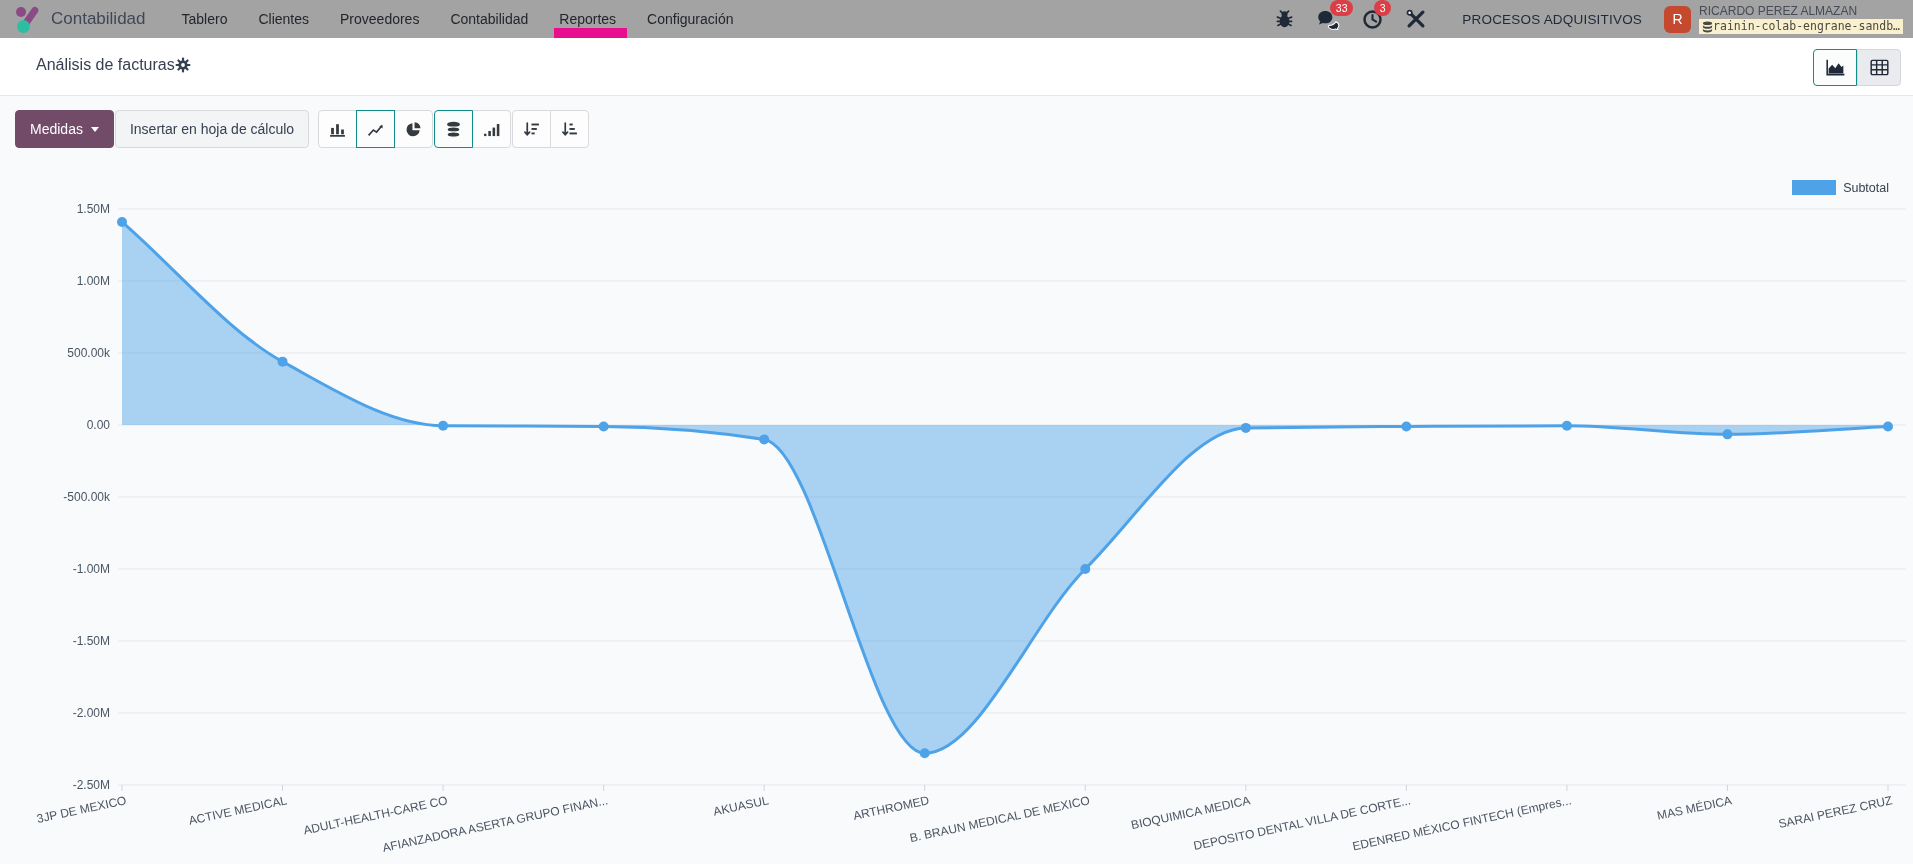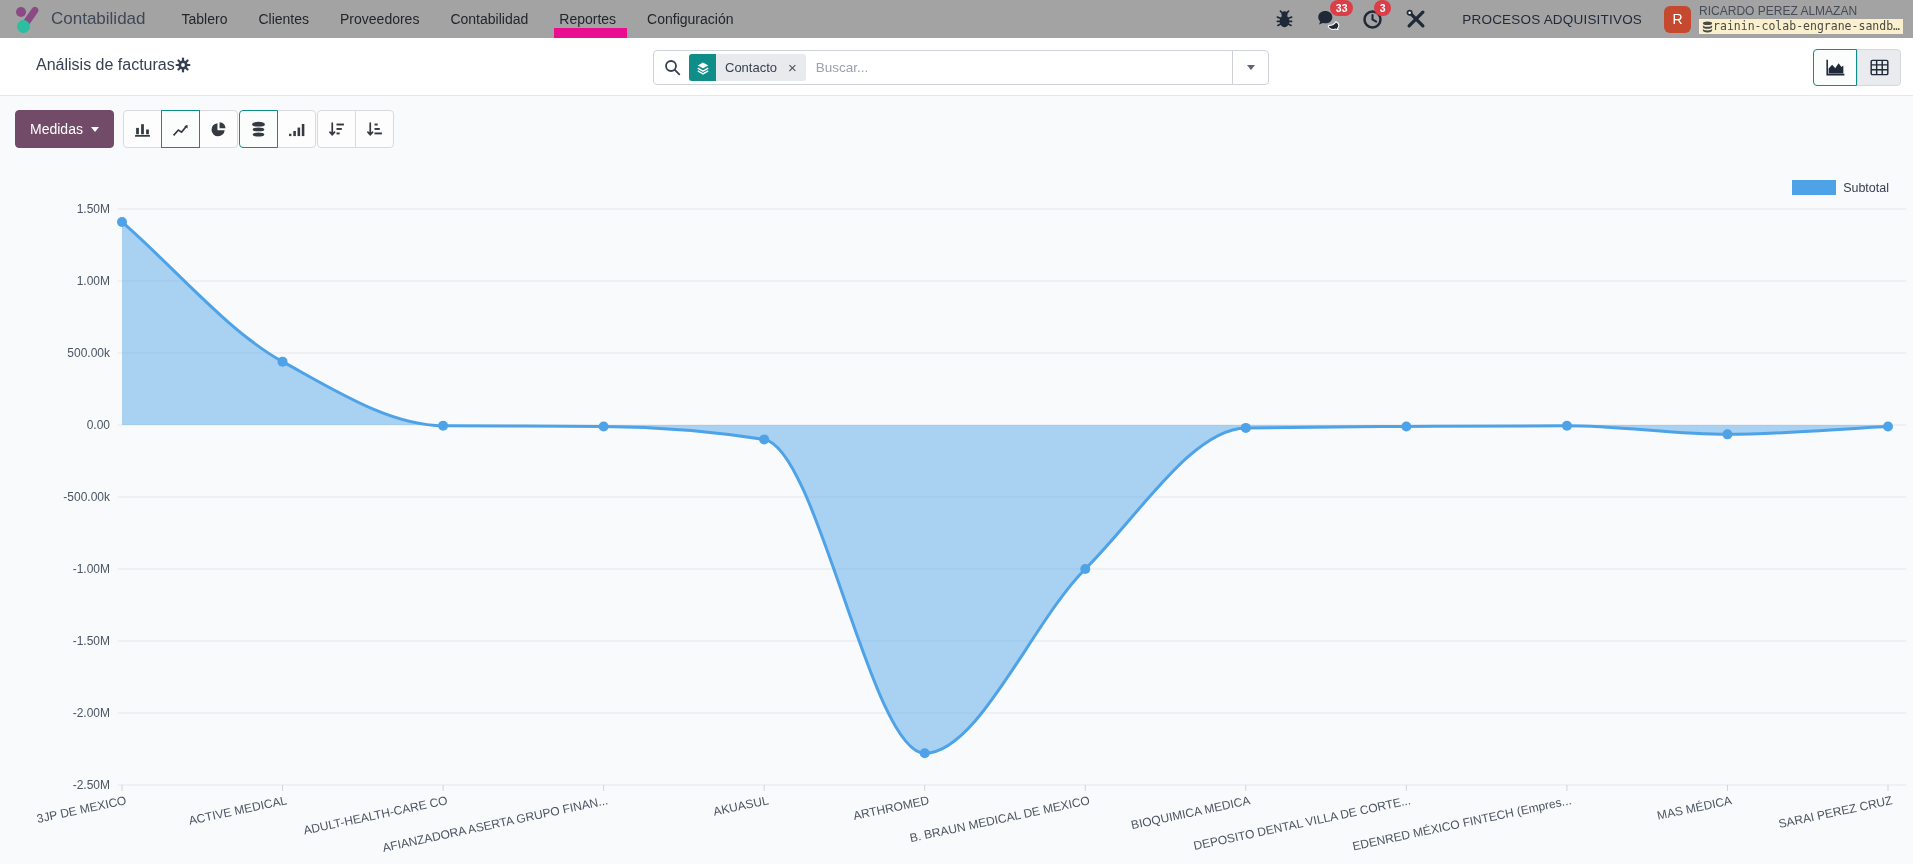--- a/index.html
+++ b/index.html
@@ -13,21 +13,21 @@
   .logo { position:relative; width:27px; height:27px; }
   .logo .slash { position:absolute; left:11px; top:-1px; width:7px; height:29px; background:#8c4a85; border-radius:4px; transform:rotate(35deg); }
   .logo .dot-p { position:absolute; left:2px; top:1px; width:10px; height:10px; border-radius:50%; background:#8c4a85; }
   .logo .dot-t { position:absolute; left:3px; bottom:0px; width:13px; height:13px; border-radius:50%; background:#2abfa3; }
   .app-name { font-size:17px; color:#3f4756; }
   .nav-menu { display:flex; align-items:center; gap:27px; margin-left:34px; }
   .nav-item { font-size:14px; color:#22262b; cursor:pointer; position:relative; padding:10px 2px; }
   .nav-item.highlighted .hl-bar { position:absolute; left:-3px; right:-9px; bottom:-1px; height:10px; background:#e90d8f; }
   .topbar-right { margin-left:auto; display:flex; align-items:center; gap:20px; }
   .tb-icon { position:relative; width:24px; height:24px; display:flex; align-items:center; justify-content:center; cursor:pointer; }
-  .badge { position:absolute; top:-7px; left:14px; background:#db3e47; color:#fff; font-size:10.5px; font-weight:bold;
+  .badge { position:absolute; top:-7px; left:14px; background:#db3e47; color:#fff; font-size:10.5px; font-weight:normal;
            border-radius:9px; padding:1.5px 5.5px; line-height:1.2; }
   .company { font-size:13.5px; color:#1f2937; letter-spacing:.2px; cursor:pointer; white-space:nowrap; margin-left:14px; }
   .user-block { display:flex; align-items:center; gap:8px; cursor:pointer; margin-left:2px; }
   .avatar { width:27px; height:27px; border-radius:6px; background:#c4492f; color:#fff; font-size:14px;
             display:flex; align-items:center; justify-content:center; }
   .user-meta { display:flex; flex-direction:column; line-height:1.25; }
   .user-name { font-size:12px; color:#454b57; white-space:nowrap; }
   .user-db { display:flex; align-items:center; background:#fbf0ce; padding:0 3px; width:max-content; }
   .user-db span { font-family:"DejaVu Sans Mono", monospace; font-size:11.5px; color:#4a4a44; white-space:nowrap; }
 
@@ -153,43 +153,20 @@
         <rect x="6.9" y="0.5" width="2.2" height="15" rx="1"></rect>
         <rect x="6.9" y="0.5" width="2.2" height="15" rx="1" transform="rotate(45 8 8)"></rect>
         <rect x="6.9" y="0.5" width="2.2" height="15" rx="1" transform="rotate(90 8 8)"></rect>
         <rect x="6.9" y="0.5" width="2.2" height="15" rx="1" transform="rotate(135 8 8)"></rect>
         <circle cx="8" cy="8" r="4.6"></circle>
       </g>
       <circle cx="8" cy="8" r="1.9" fill="#fff"></circle>
     </svg>
   </div>
 
-  <div class="searchbox">
-    <span class="mag">
-      <svg width="17" height="17" viewBox="0 0 16 16" fill="none" stroke="#374151" stroke-width="1.7" stroke-linecap="round">
-        <circle cx="6.6" cy="6.6" r="4.7"></circle>
-        <path d="M10.2 10.2 L14.4 14.4"></path>
-      </svg>
-    </span>
-    <div class="facet">
-      <span class="facet-ico">
-        <svg width="14" height="14" viewBox="0 0 16 16" fill="none" stroke="#fff" stroke-width="1.6" stroke-linejoin="round">
-          <path d="M8 1.6 L14 5 L8 8.4 L2 5 Z" fill="#fff" stroke="none"></path>
-          <path d="M2 8.2 L8 11.6 L14 8.2"></path>
-          <path d="M2 11.4 L8 14.8 L14 11.4"></path>
-        </svg>
-      </span>
-      <span class="facet-label">Contacto</span>
-      <span class="facet-x">×</span>
-    </div>
-    <input class="search-input" placeholder="Buscar..." style="">
-    <div class="search-caret">
-      <span class="caret-down"></span>
-    </div>
-  </div>
 
   <div class="view-switcher">
     <div class="vs-btn first active">
       <svg width="19" height="17" viewBox="0 0 16 14">
         <path d="M1 0.5 V13 H15.5" stroke="#1f2937" stroke-width="1.3" fill="none"></path>
         <path d="M2.2 12 L2.2 7.8 L5.2 4.6 L7.8 7.6 L10.6 3.4 L13 6.6 L14.6 5.4 L14.6 12 Z" fill="#1f2937"></path>
       </svg>
     </div>
     <div class="vs-btn last">
       <svg width="19" height="17" viewBox="0 0 16 14" fill="none" stroke="#1f2937" stroke-width="1.2">
@@ -198,20 +175,21 @@
       </svg>
     </div>
   </div>
 </div>
 
 <div class="toolbar">
   <div class="btn btn-primary">
     <span>Medidas</span>
     <span class="caret-down"></span>
   </div>
+  <div class="btn btn-secondary">Insertar en hoja de cálculo</div>
 
   <div class="icon-group" style="margin-left:8px">
     <div class="icon-btn">
       <svg width="17" height="17" viewBox="0 0 16 16" fill="#343a40">
         <rect x="2" y="6.5" width="2.6" height="6"></rect>
           <rect x="6.7" y="3" width="2.6" height="9.5"></rect>
           <rect x="11.4" y="8" width="2.6" height="4.5"></rect>
         <rect x="1" y="13.2" width="14" height="1.6"></rect>
       </svg>
     </div>

